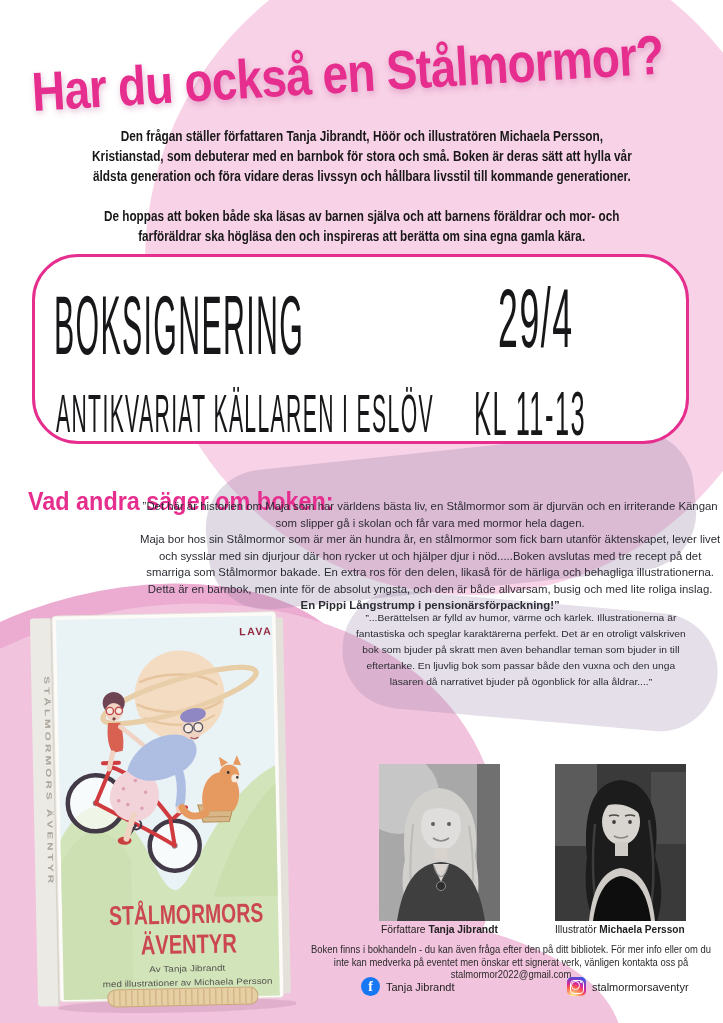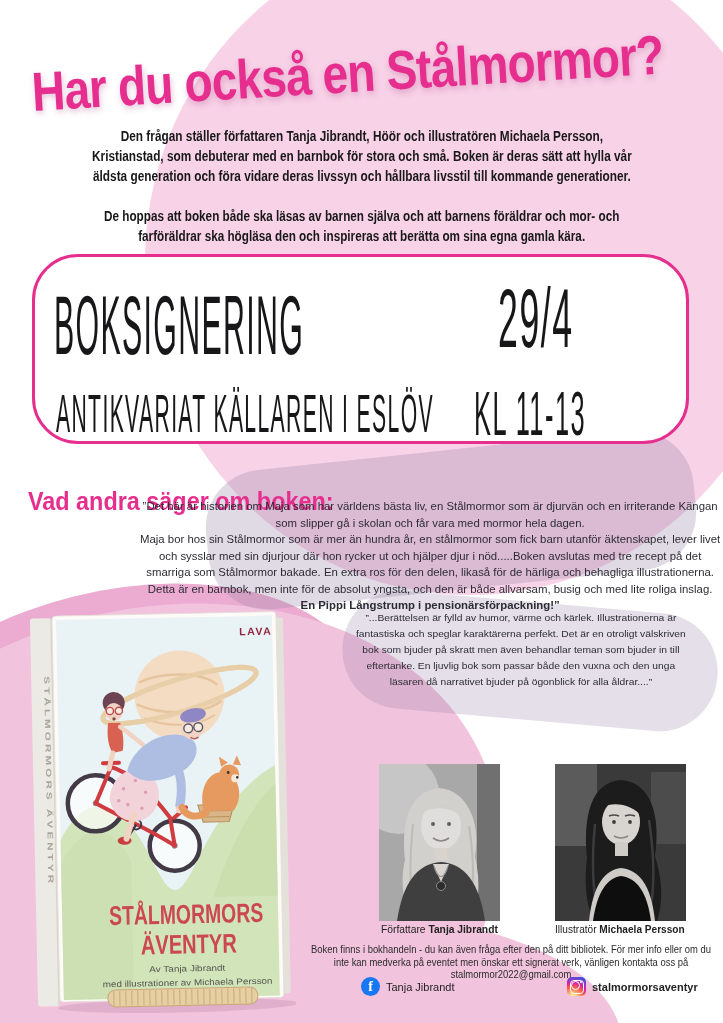--- a/index.html
+++ b/index.html
@@ -43,21 +43,21 @@
   #photo1{left:379px;top:764px;width:121px;height:157px;z-index:4;}
   #photo2{left:555px;top:764px;width:131px;height:157px;z-index:4;}
   .caption{top:923px;font-size:11.5px;color:#222;white-space:nowrap;width:max-content;
            transform-origin:left top;z-index:4;}
   .caption b{font-weight:700;}
   
   #footer-block{left:311px;top:944px;font-size:10.2px;line-height:12.6px;color:#2b2b2b;
                 text-align:center;width:max-content;white-space:nowrap;transform-origin:left top;z-index:4;}
   .social{z-index:4;display:flex;align-items:center;gap:6px;font-size:11px;color:#232323;}
   #fb-row{left:361px;top:977px;}
-  #ig-row{left:567px;top:977px;font-weight:bold;}
+  #ig-row{left:567px;top:977px;}
   .fb-icon{width:19px;height:19px;border-radius:50%;background:#1877f2;display:inline-flex;
            align-items:center;justify-content:center;color:#fff;
            font-family:"Liberation Serif",serif;font-weight:700;font-size:14px;line-height:19px;}
   .ig-icon{width:19px;height:19px;border-radius:5px;position:relative;display:inline-block;
            background:radial-gradient(circle at 30% 110%, #fdf497 8%, #fd5949 45%, #d6249f 60%, #285aeb 92%);}
   .ig-icon::before{content:'';position:absolute;inset:2.5px;border:1.6px solid #fff;border-radius:4px;}
   .ig-icon::after{content:'';position:absolute;width:7px;height:7px;border:1.6px solid #fff;
                   border-radius:50%;left:4.3px;top:4.3px;}
   .ig-dot{position:absolute;width:2.4px;height:2.4px;background:#fff;border-radius:50%;right:4px;top:4px;}
   svg text{font-family:"Liberation Sans",sans-serif;}

